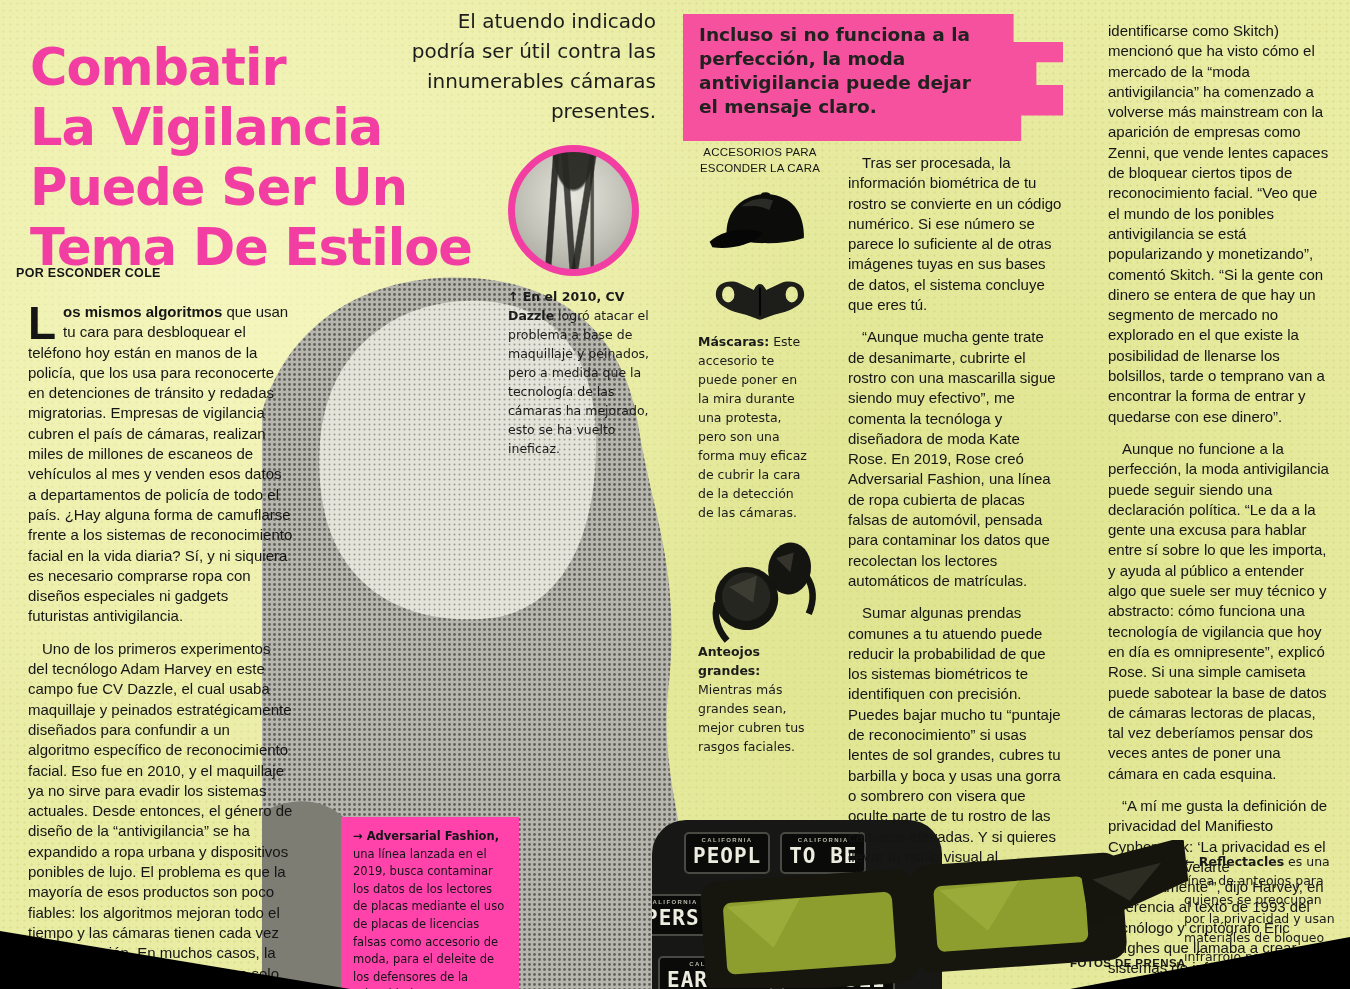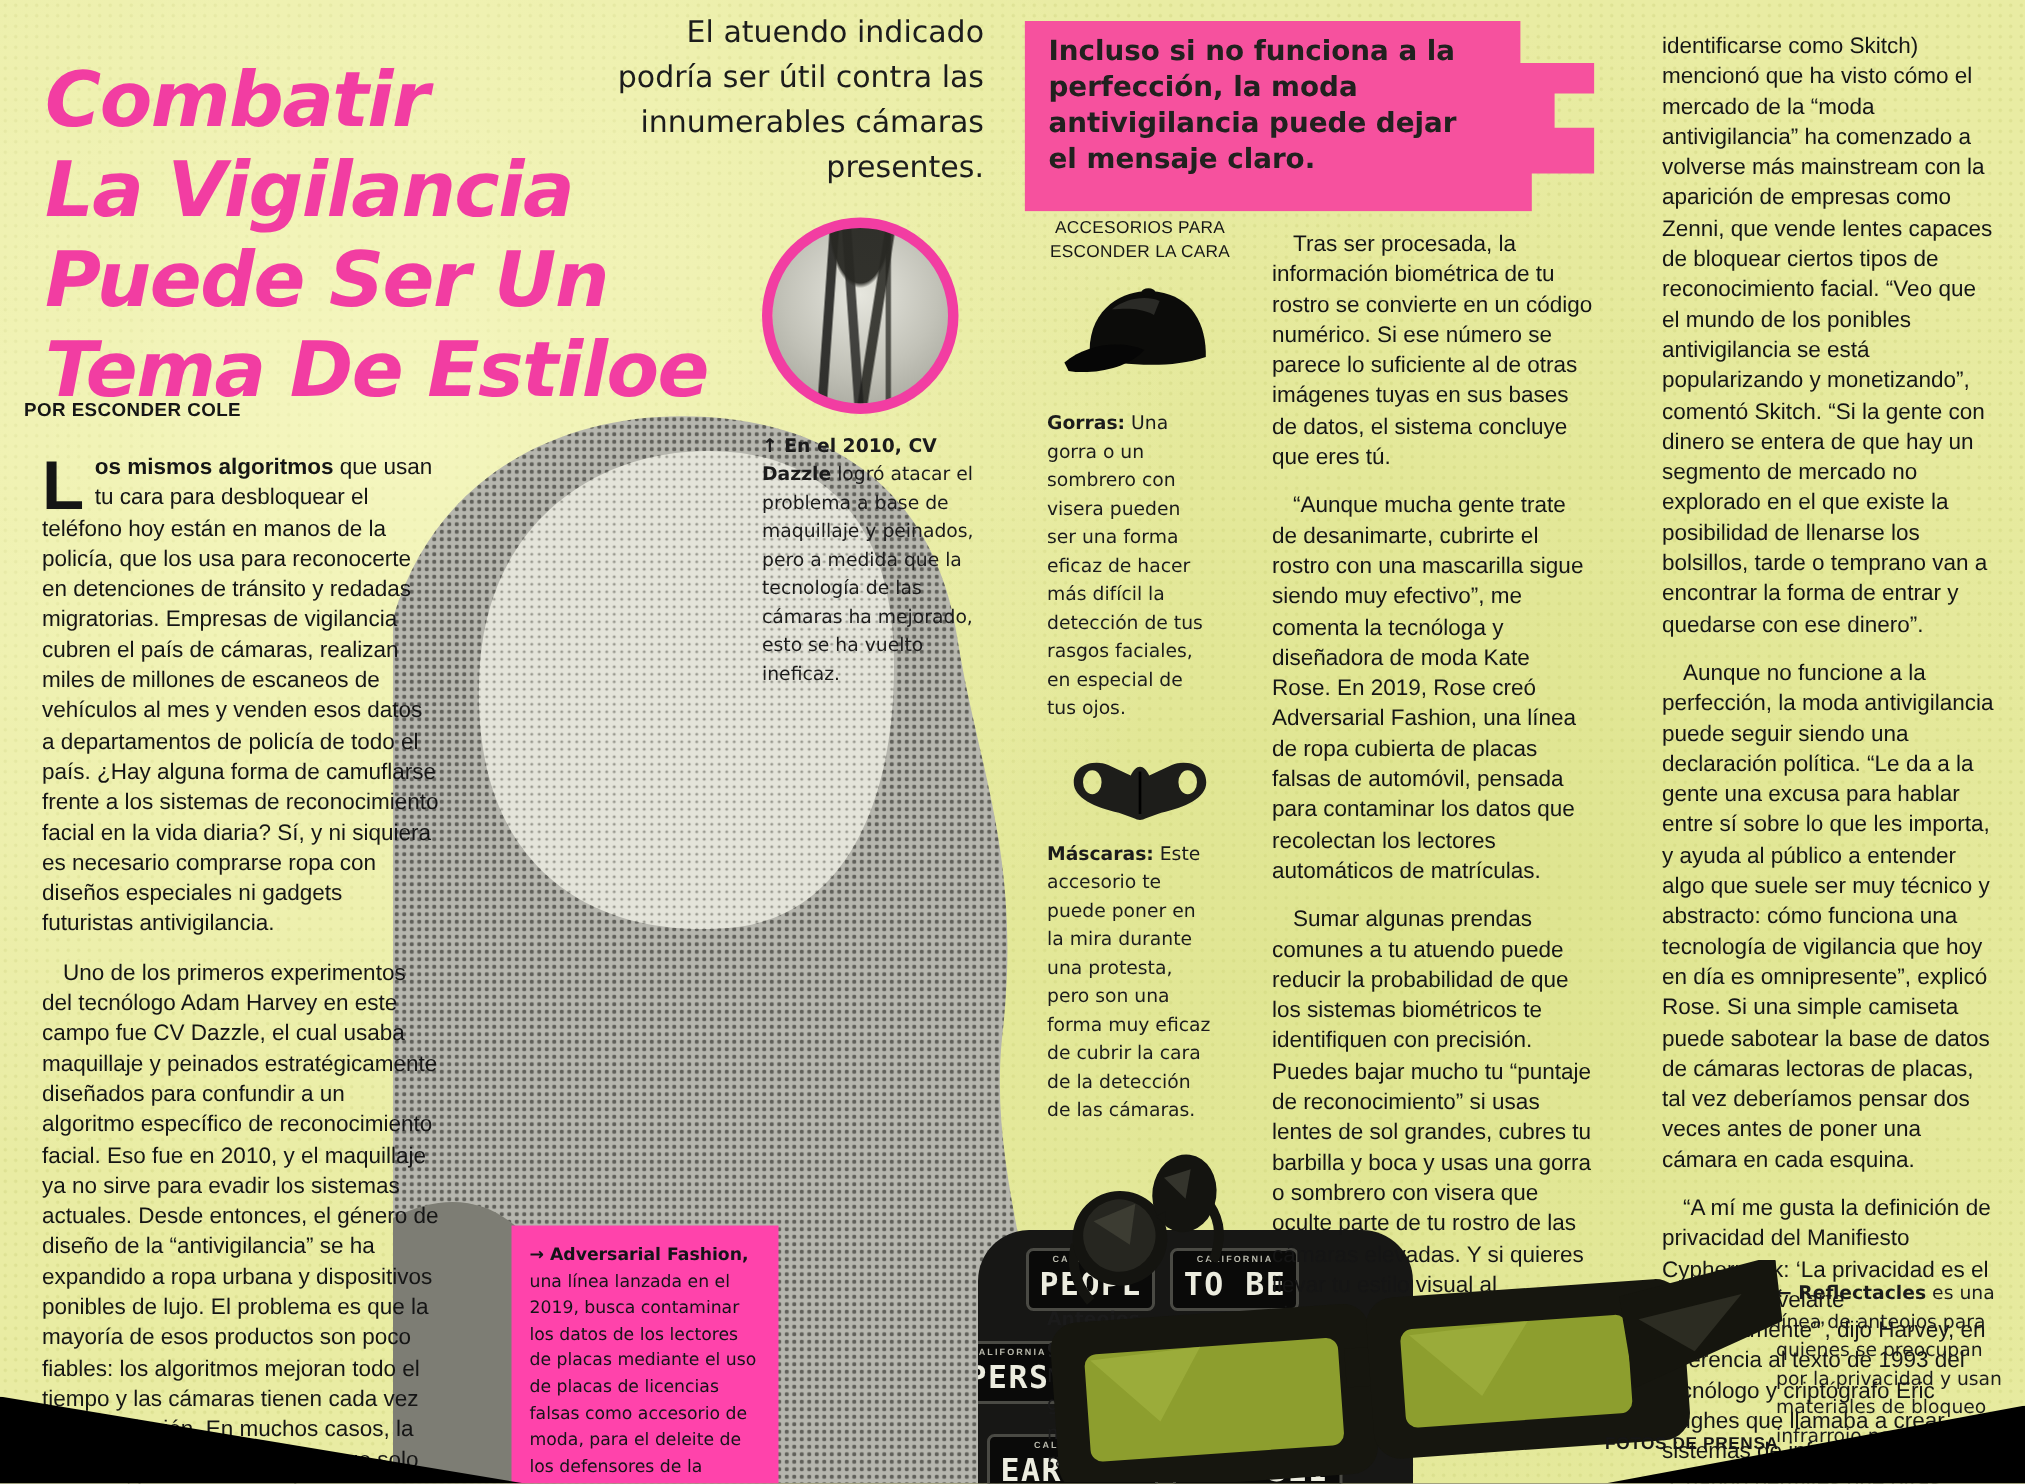--- a/index.html
+++ b/index.html
@@ -8,21 +8,21 @@
     background-color:#e9eca3;
     background-image:
       radial-gradient(circle at 18% 28%, rgba(255,255,215,.55), transparent 42%),
       radial-gradient(circle at 72% 62%, rgba(208,218,118,.45), transparent 52%),
       radial-gradient(rgba(140,150,40,.12) 1px, transparent 1.4px);
     background-size:auto,auto,7px 7px;
     font-family:"Liberation Sans", sans-serif;color:#161616;
   }
   
   .title{position:absolute;left:30px;top:4px;font-family:"DejaVu Sans",sans-serif;
-    font-style:italic;font-weight:bold;font-size:51px;line-height:60px;
+    font-weight:bold;font-size:51px;line-height:60px;
     letter-spacing:-1px;color:#f23da2;}
   .byline{position:absolute;left:16px;top:266px;font-size:12.5px;font-weight:bold;letter-spacing:.3px;}
   .intro{position:absolute;left:408px;top:6px;width:248px;text-align:right;
     font-family:"DejaVu Sans",sans-serif;font-size:20px;line-height:30px;color:#1c1c1c;}
   
   .pullquote{position:absolute;left:683px;top:14px;width:380px;height:127px;
     background:#f6519e;box-sizing:border-box;padding:9px 70px 8px 16px;
     font-family:"DejaVu Sans",sans-serif;font-weight:bold;font-size:18.5px;line-height:24px;color:#21211f;
     clip-path:polygon(0 0,87% 0,87% 22%,100% 22%,100% 38%,93% 38%,93% 56%,100% 56%,100% 80%,89% 80%,89% 100%,0 100%);}
   
@@ -168,23 +168,20 @@
 
   <div class="accessories">
     <div class="acc-heading">ACCESORIOS PARA ESCONDER LA CARA</div>
 
     <svg class="acc-art" width="112" height="86" viewBox="0 0 120 88">
       <path d="M24,56 C24,22 52,12 68,13 C94,15 106,32 107,56 L107,60 C80,69 48,66 24,60 Z" fill="#0c0c0a"></path>
       <path d="M40,26 C50,18 64,16 74,20 L70,30 C58,24 48,26 40,26 Z" fill="#2a2a26"></path>
       <path d="M6,64 C22,50 48,48 63,55 C52,68 26,73 9,70 Z" fill="#060606"></path>
       <ellipse cx="66" cy="14" rx="5" ry="3" fill="#0c0c0a"></ellipse>
     </svg>
-    <div class="caption acc-caption acc-item">
-      <span class="b">Gorras:</span><span> Una gorra o un sombrero con visera pueden ser una forma eficaz de hacer más difícil la detección de tus rasgos faciales, en especial de tus ojos.</span>
-    </div>
 
     <svg class="acc-art" width="106" height="56" viewBox="0 0 120 60">
       <path fill-rule="evenodd" fill="#1d1d1a" d="M10,26 C10,12 26,9 36,13 L53,21 C57,12 63,12 67,21 L84,13 C94,9 110,12 110,26 C110,38 94,45 76,49 L65,53 C61,55 59,55 55,53 L44,49 C26,45 10,38 10,26 Z M17,26 a7,9 0 1,0 14,0 a7,9 0 1,0 -14,0 Z M89,26 a7,9 0 1,0 14,0 a7,9 0 1,0 -14,0 Z"></path>
       <path d="M60,18 L60,50" stroke="#000" stroke-width="2"></path>
     </svg>
     <div class="caption acc-caption acc-item">
       <span class="b">Máscaras:</span><span> Este accesorio te puede poner en la mira durante una protesta, pero son una forma muy eficaz de cubrir la cara de la detección de las cámaras.</span>
     </div>
 
     <svg class="acc-art tilt" width="116" height="104" viewBox="0 0 120 112">

